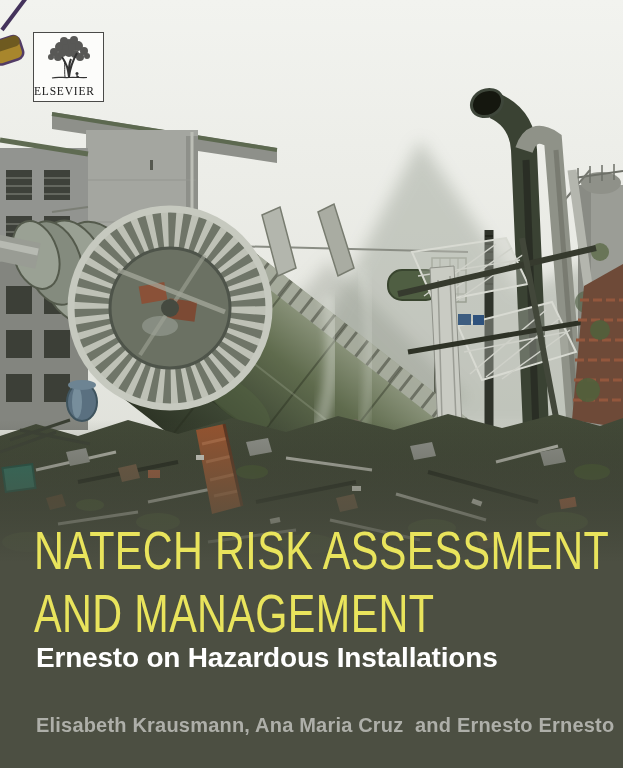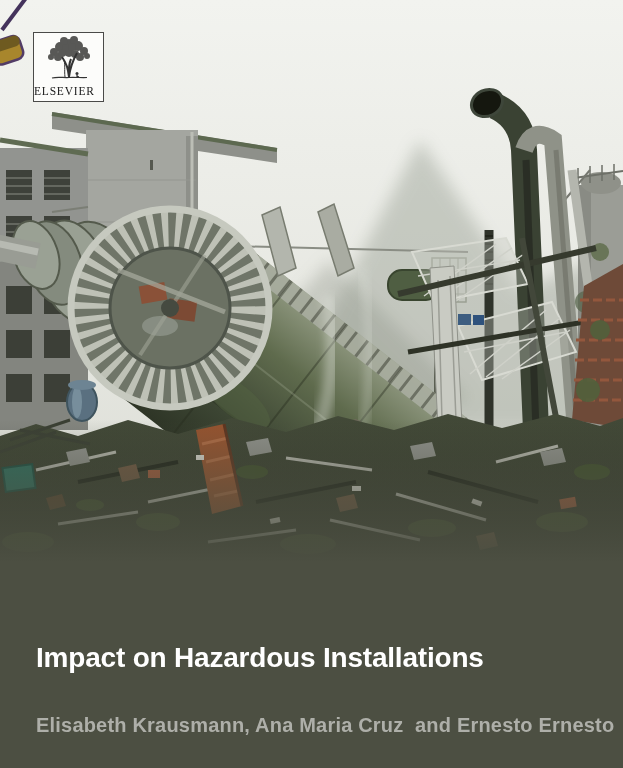--- a/index.html
+++ b/index.html
@@ -282,20 +282,26 @@
       </g>
       <path d="M25,42 C24,34 23,29 18,22 M25,42 C26,33 28,27 33,18 M25,42 C25,36 24,31 27,24" stroke="#333333" stroke-width="2" fill="none"></path>
       <path d="M21,42 C20,35 22,29 19,23" stroke="#333333" stroke-width="1" fill="none"></path>
       <path d="M8,43 C14,41.5 20,43 25,42.5 C31,42 38,43 43,42.5" stroke="#333333" stroke-width="1.2" fill="none"></path>
       <circle cx="33" cy="38.5" r="1.5" fill="#333333"></circle>
       <path d="M33,40 L33,43 M33,41 L35,42" stroke="#333333" stroke-width="1.2"></path>
     </svg>
     <div class="logo-text">ELSEVIER</div>
   </div>
 
+  <div class="title-wrap">
+    <div class="title">
+      <div>NATECH RISK ASSESSMENT</div>
+      <div>AND MANAGEMENT</div>
+    </div>
+  </div>
 
   <div class="subtitle">
-    <div>Impact on Hazardous Installations</div>
+    <div>Ernesto on Hazardous Installations</div>
   </div>
 
   <div class="authors">Elisabeth Krausmann, Ana Maria Cruz  and Ernesto Ernesto</div>
 
 </div>
 
 </body></html>

